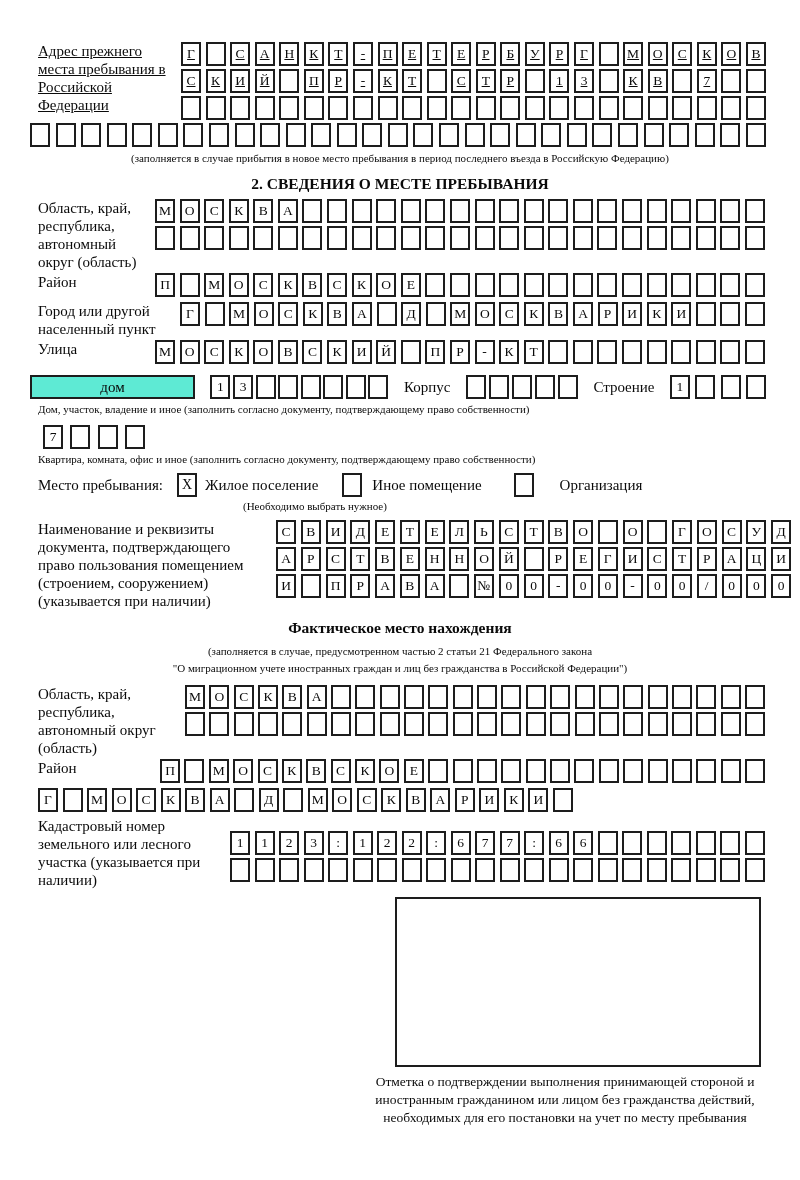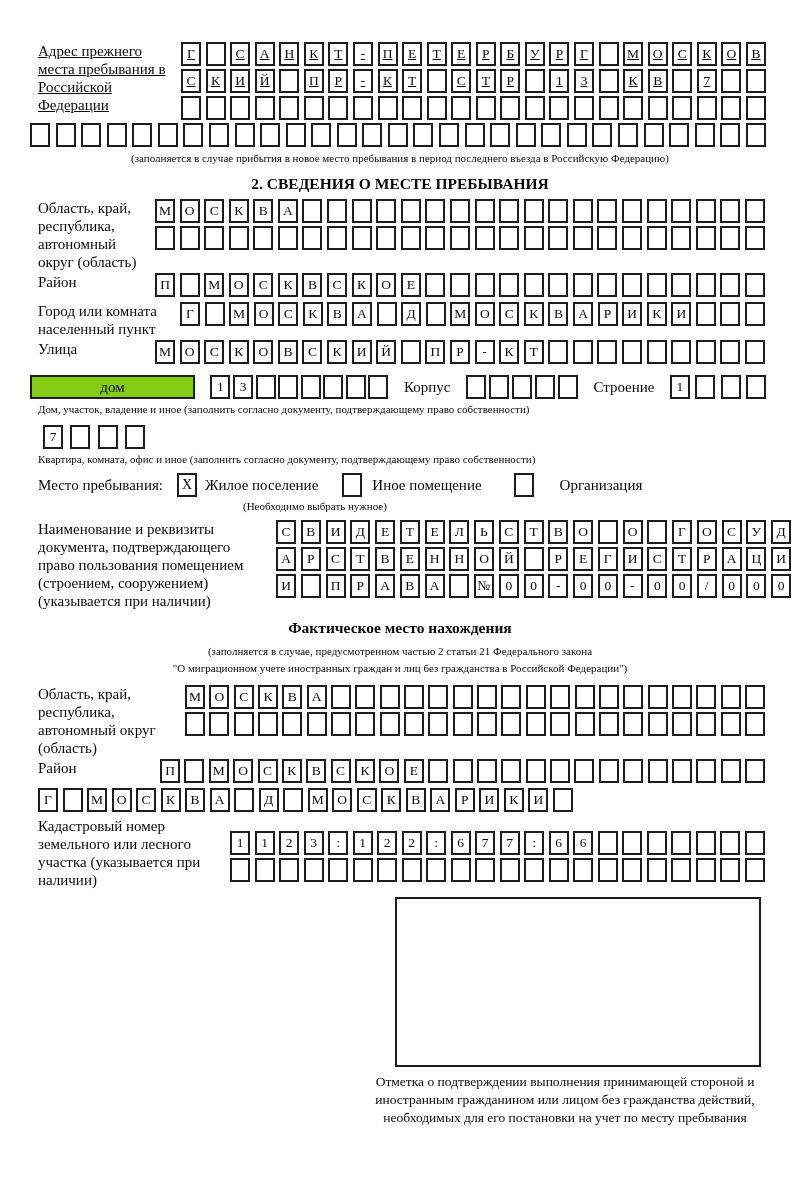--- a/index.html
+++ b/index.html
@@ -20,21 +20,21 @@
     display:flex;align-items:center;justify-content:center;
     font-size:13.5px;flex:none;background:#fff;
   }
   .note{font-size:11px;line-height:16px;}
   .note-center{text-align:center;}
   .note-left{margin-left:38px;}
   .sec-title{font-weight:bold;font-size:15.5px;text-align:center;line-height:19px;}
 
   .wide-box{
     box-sizing:border-box;border:2px solid #1d1d1d;height:24px;
-    display:flex;align-items:center;justify-content:center;flex:none;background:#84cc16;text-align:center;
+    display:flex;align-items:center;justify-content:center;flex:none;background:#5eead4;text-align:center;
   }
   .houserow{display:flex;align-items:center;justify-content:space-between;width:736px;margin-left:30px;}
   .inline-lbl{flex:none;line-height:18px;}
 
   .stayrow{display:flex;align-items:center;margin-left:38px;}
   .chk{
     width:20px;height:24px;box-sizing:border-box;border:2px solid #1d1d1d;
     display:flex;align-items:center;justify-content:center;font-size:14px;flex:none;background:#fff;
   }
 
@@ -260,21 +260,21 @@
         <div class="cell"></div>
         <div class="cell"></div>
         <div class="cell"></div>
         <div class="cell"></div>
         <div class="cell"></div>
         <div class="cell"></div>
       </div>
   </div>
 
   <div class="frow mt2">
-    <div class="flabel" style="width:142px;">Город или комната населенный пункт</div>
+    <div class="flabel" style="width:142px;">Город или другой населенный пункт</div>
     <div class="cells" style="width:585px;">
         <div class="cell">Г</div>
         <div class="cell"></div>
         <div class="cell">М</div>
         <div class="cell">О</div>
         <div class="cell">С</div>
         <div class="cell">К</div>
         <div class="cell">В</div>
         <div class="cell">А</div>
         <div class="cell"></div>

